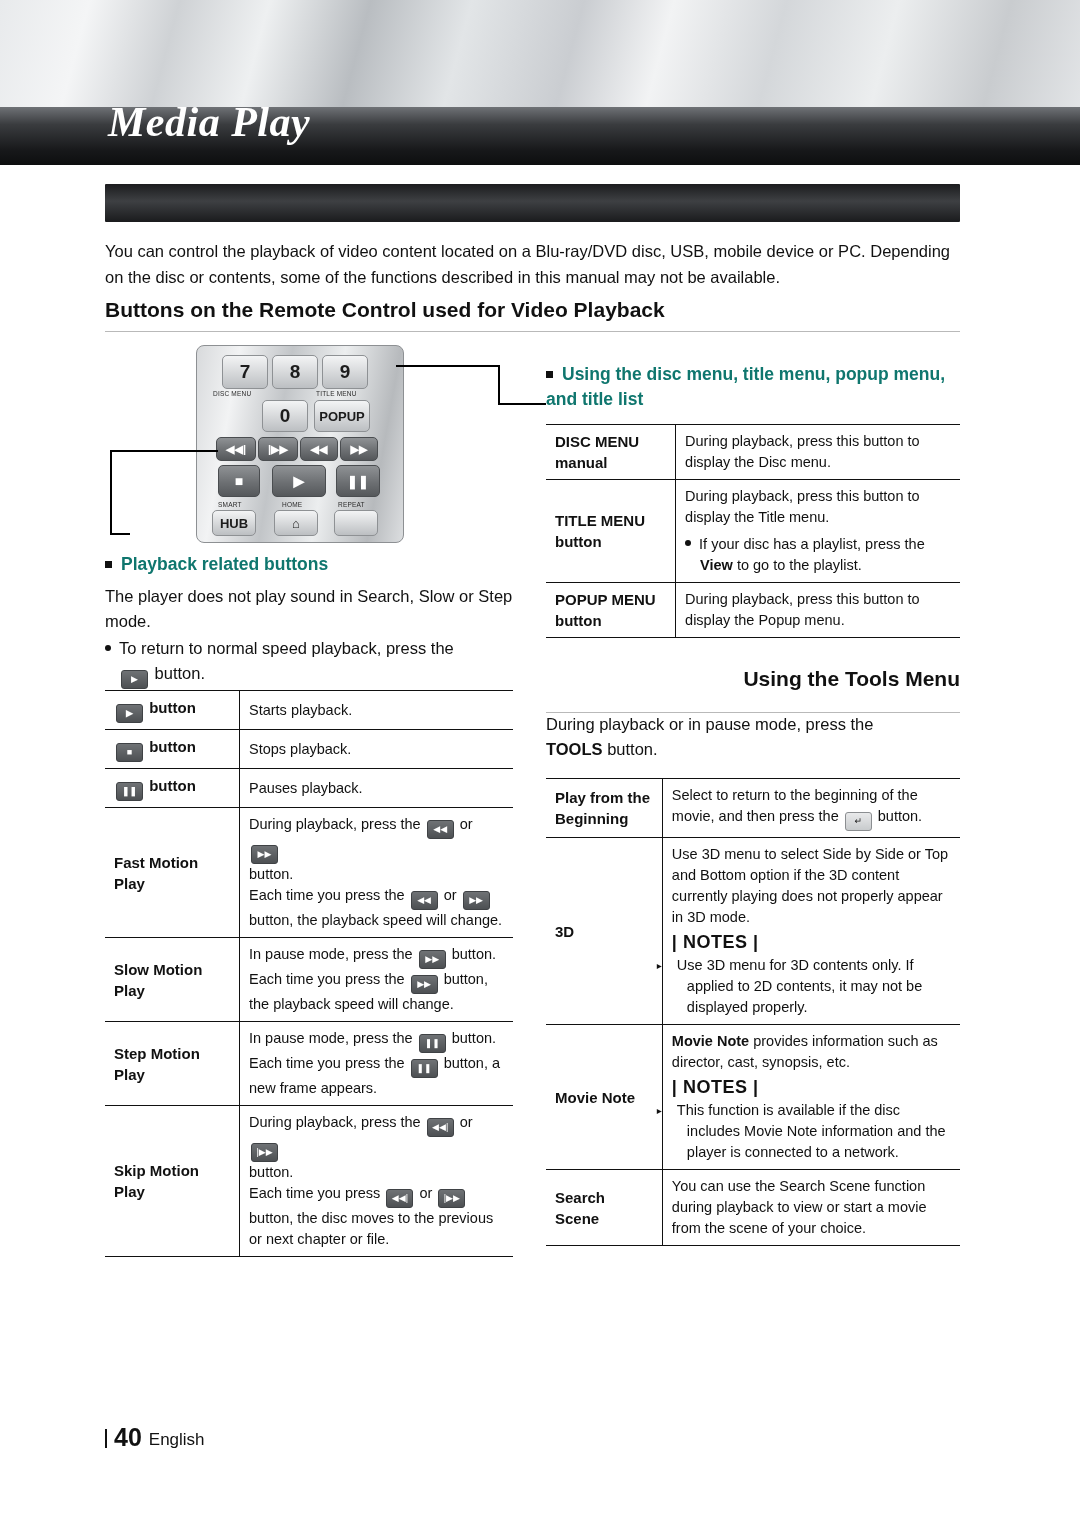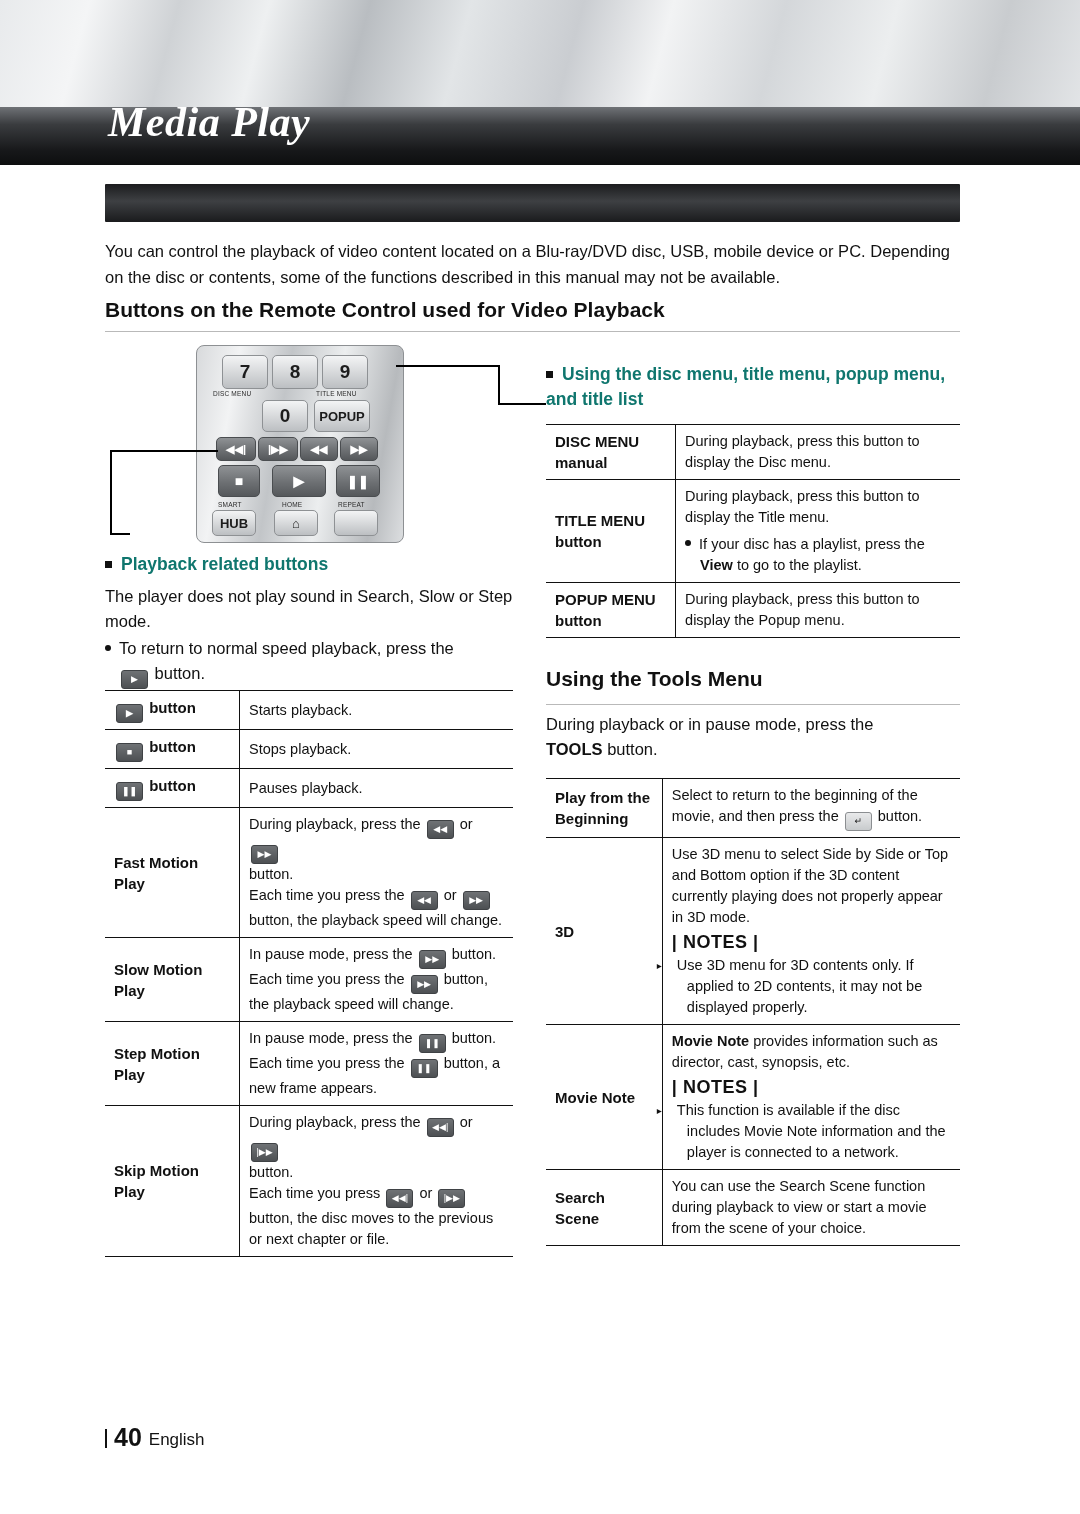--- a/index.html
+++ b/index.html
@@ -101,21 +101,21 @@
     background:linear-gradient(180deg,#e9eaeb 0%,#c8cbcd 100%);
     color:#1a1a1a;border:1px solid #8b8e91;
   }
   .notes{font-weight:bold;font-size:18px;letter-spacing:.5px;margin:4px 0 2px 0;}
   .tri{display:inline-block;margin-right:5px;font-size:10px;vertical-align:1px;}
   .noteitem{display:block;padding-left:15px;text-indent:-15px;line-height:21px;}
   
   .h3{
     position:absolute;left:546px;top:667px;width:414px;
     font-size:21px;font-weight:bold;color:#111;
-    padding-bottom:13px;border-bottom:1px solid #b9b9b9;
+    padding-bottom:21px;border-bottom:1px solid #b9b9b9;text-align:right;
   }
   
   .footer{position:absolute;left:105px;bottom:62px;font-size:16px;color:#111;}
   .footer .bar{display:inline-block;width:2px;height:19px;background:#111;vertical-align:-3px;margin-right:7px;}
   .footer .pg{font-size:25px;font-weight:bold;vertical-align:-1px;}
   .footer .en{font-size:17px;margin-left:7px;}
 </style>
 </head>
 <body>
 

